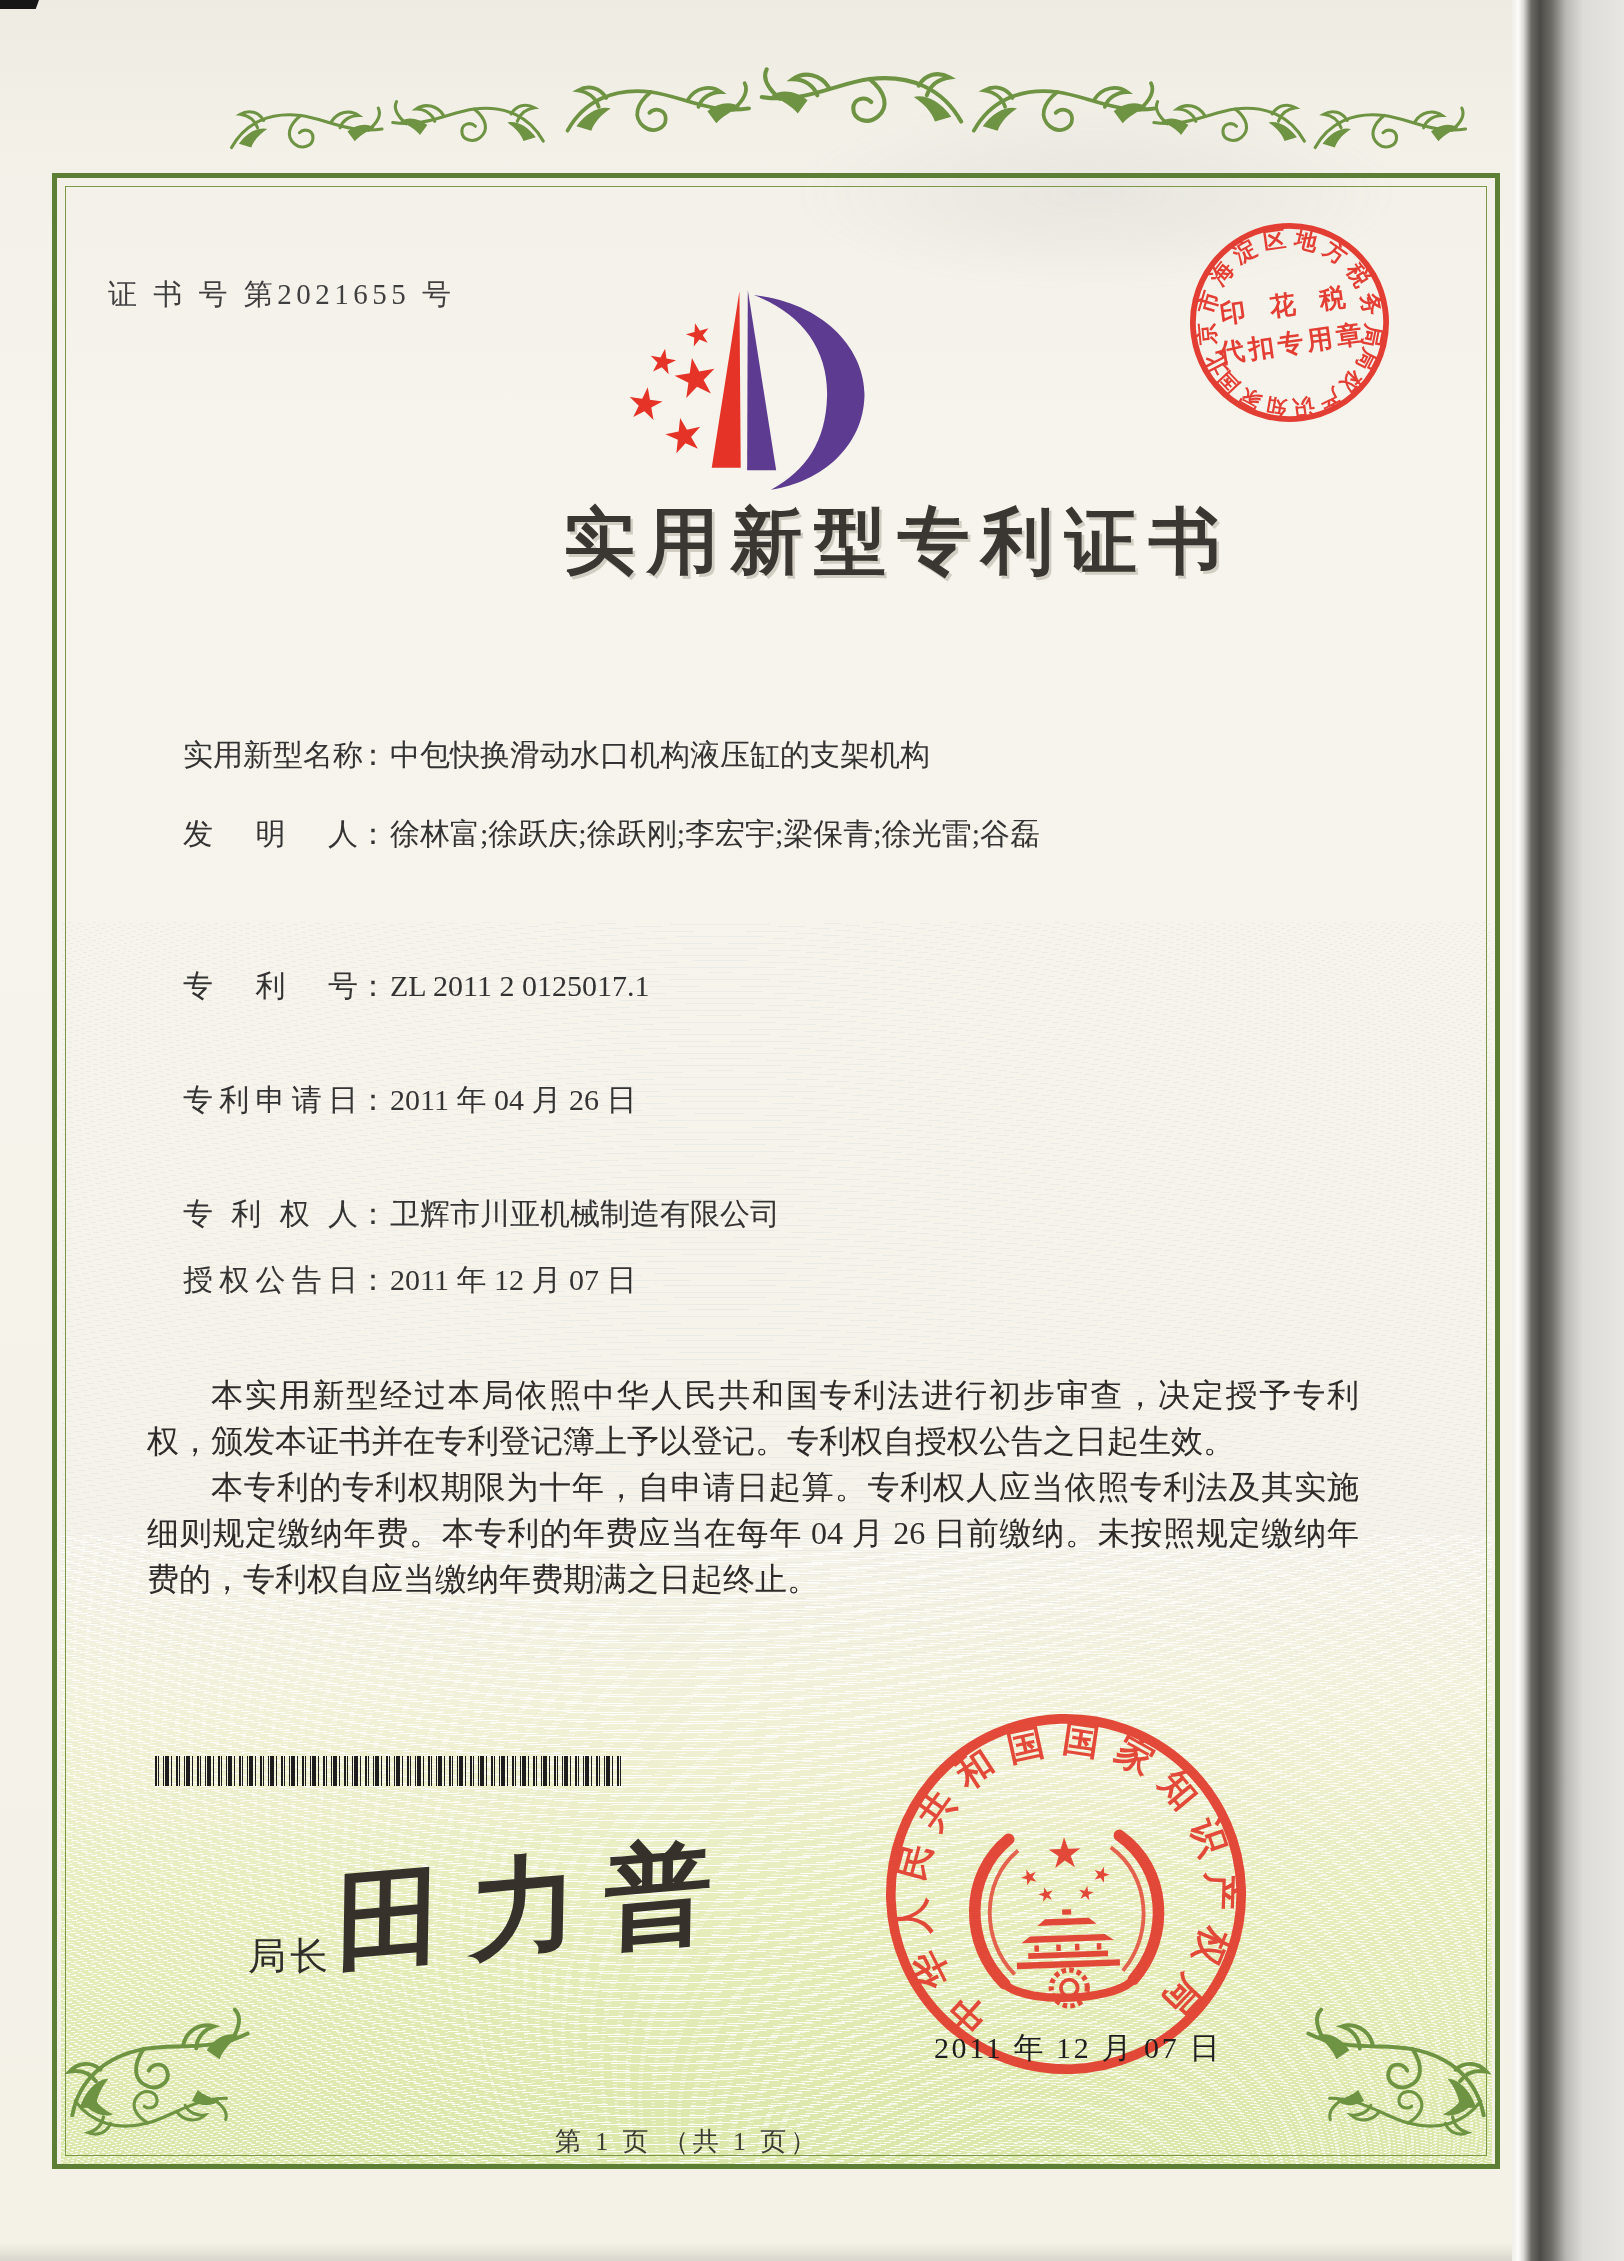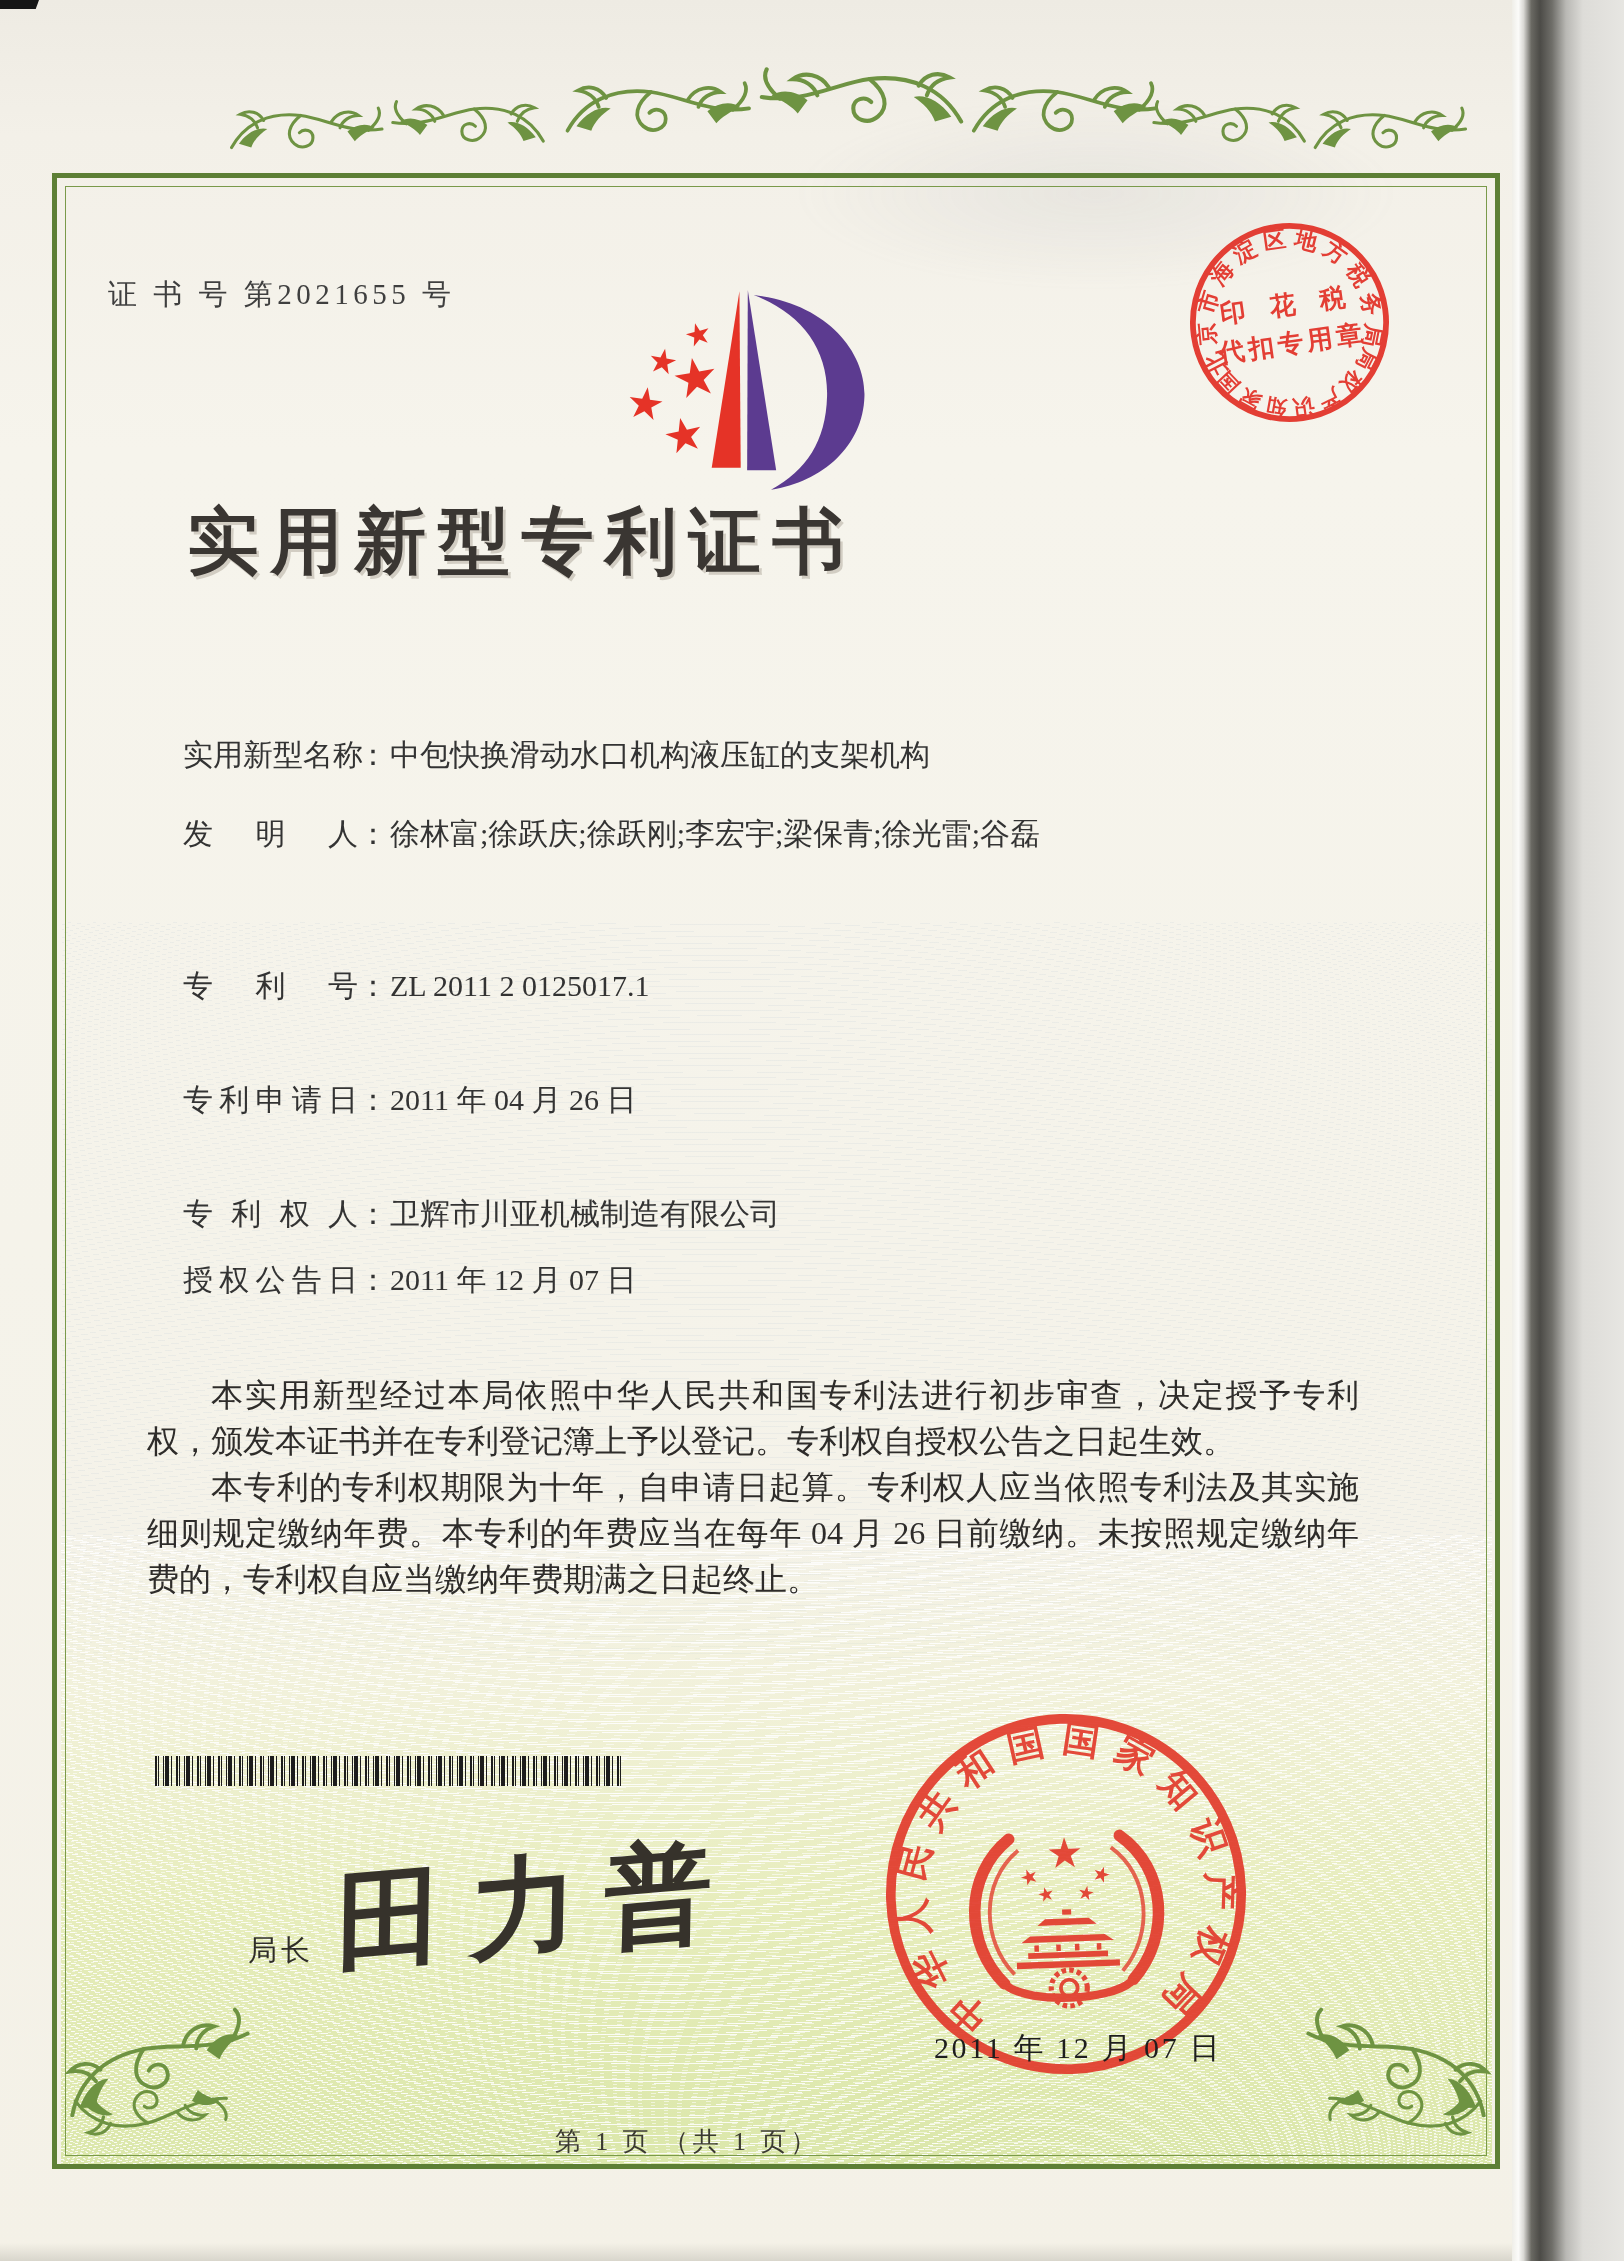--- a/index.html
+++ b/index.html
@@ -26,34 +26,34 @@
       repeating-radial-gradient(1934px 477px at 68% 138%,rgba(255,255,255,.55) 0 1.3px,rgba(255,255,255,0) 1.3px 11.6px),
       linear-gradient(180deg,rgba(240,240,220,0) 0%,rgba(238,240,200,.45) 26%,rgba(228,236,178,.8) 58%,#dfe9b0 86%,#dbe7ab 100%);}
   
   .frame-outer{position:absolute;left:52px;top:173px;width:1448px;height:1996px;
     border:5.8px solid #5d7f35;box-sizing:border-box;}
   .frame-inner{position:absolute;left:7.7px;top:7.7px;right:7.7px;bottom:7.7px;
     border:1.9px solid #7a9a4a;}
   .ornaments{position:absolute;color:#6e9342;}
   
   .cert-no{position:absolute;left:108px;top:275px;font-size:29px;letter-spacing:4.5px;color:#3f3f3f;}
-  .title{position:absolute;left:187px;top:494px;width:1045px;text-align:left;
+  .title{position:absolute;left:187px;top:494px;width:1045px;text-align:right;
     font-size:72px;font-weight:bold;letter-spacing:11.6px;color:#3a3632;
     text-shadow:2.6px 2.6px 0 rgba(125,115,100,.30);}
   .field{position:absolute;left:147px;font-size:30px;color:#333;white-space:nowrap;}
   .flabel{display:inline-block;width:175px;text-align:justify;text-align-last:justify;margin-left:36px;}
   .fcolon{display:inline-block;width:32px;}
   .paras{position:absolute;left:147px;top:1372px;width:1212px;font-size:32px;
     line-height:46px;color:#2e2c2a;text-align:justify;}
   .paras p{margin:0;text-indent:2em;}
   .barcode{position:absolute;left:155px;top:1756px;width:466px;height:30px;
     background:repeating-linear-gradient(90deg,#1d1d1d 0 1.9px,transparent 1.9px 3.2px,
       #1d1d1d 3.2px 4.5px,transparent 4.5px 7.7px,#1d1d1d 7.7px 9px,transparent 9px 10.3px,
       #1d1d1d 10.3px 14px,transparent 14px 16px,#1d1d1d 16px 17.4px,transparent 17.4px 21px);}
-  .sig-label{position:absolute;left:248px;top:1931px;font-size:29px;color:#2f2d28;letter-spacing:3.9px;}
+  .sig-label{position:absolute;left:248px;top:1931px;font-size:38px;color:#2f2d28;letter-spacing:3.9px;}
   .sig-name{position:absolute;left:335px;top:1834px;font-size:108px;font-weight:bold;
     color:#36322b;letter-spacing:27px;transform:rotate(-5deg) skewX(-6deg);white-space:nowrap;}
   .issue-date{position:absolute;left:934px;top:2028px;font-size:30px;color:#1e1e1e;
     letter-spacing:2.6px;white-space:nowrap;}
   .footer{position:absolute;left:520px;top:2124px;width:335px;text-align:center;
     font-size:26px;letter-spacing:3.9px;color:#3b3a32;}
   .stamp{position:absolute;}
   svg text{font-family:"Liberation Serif","DejaVu Serif",serif;}
 </style>
 </head>

